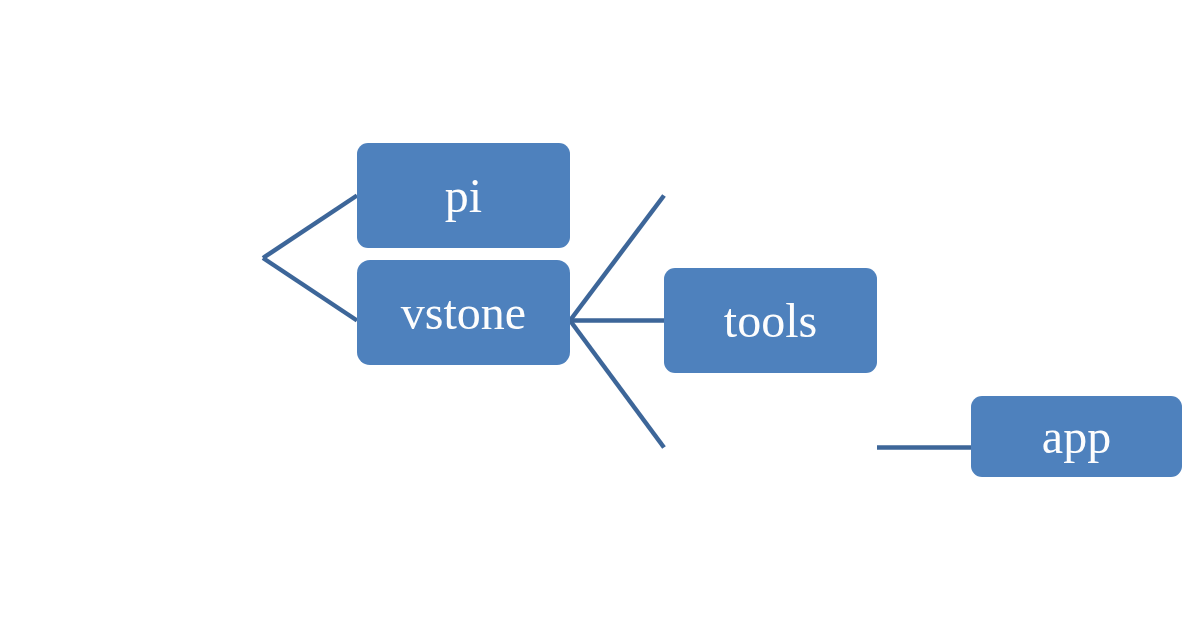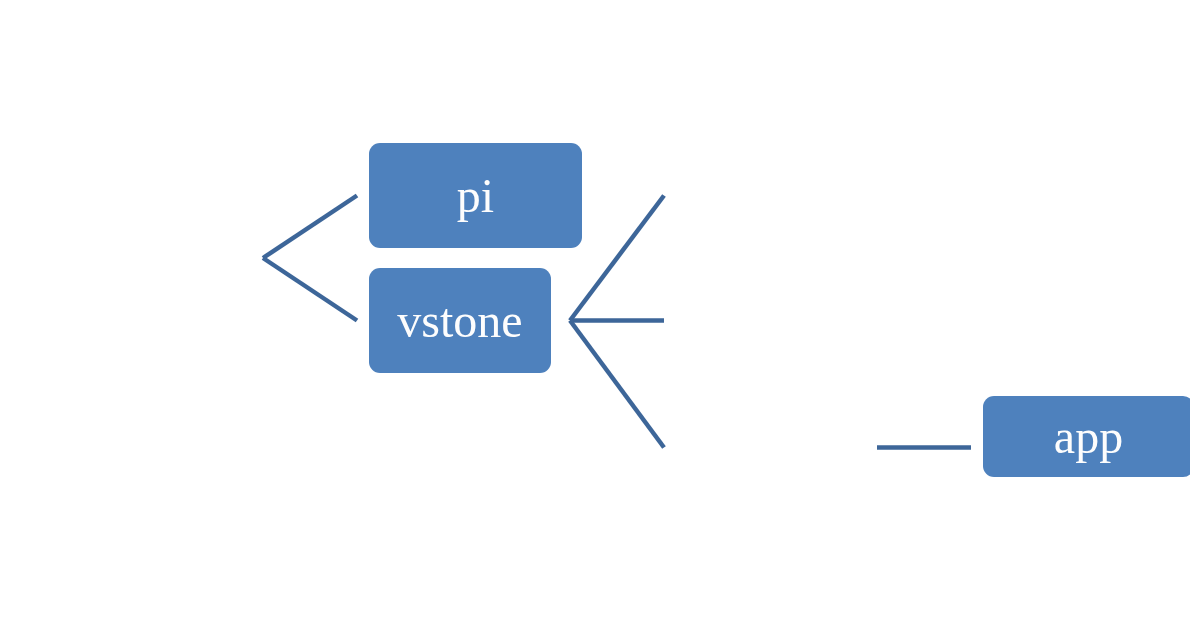--- a/index.html
+++ b/index.html
@@ -32,28 +32,27 @@
     background: #4E81BD;
     border-radius: 11px;
     color: #FDFDFD;
     display: flex;
     align-items: center;
     justify-content: center;
     font-size: 48px;
     line-height: 1;
     text-align: center;
     user-select: none;
-    margin-left: 12px;
   }
   .node--small-label {
     font-size: 35px;
   }
   .node-home        { left: 49px;  top: 208px; width: 214px; height: 100px; }
   .node-pi          { left: 357px; top: 143px; width: 213px; height: 105px; }
-  .node-vstone      { left: 357px; top: 268px; width: 182px; height: 105px; }
+  .node-vstone      { left: 357px; top: 260px; width: 213px; height: 105px; border-radius: 13px; }
   .node-lib         { left: 664px; top: 143px; width: 213px; height: 105px; }
   .node-tools       { left: 664px; top: 268px; width: 213px; height: 105px; }
   .node-vstonemagic { left: 664px; top: 395px; width: 213px; height: 105px; }
   .node-app         { left: 971px; top: 396px; width: 211px; height: 81px; }
 </style>
 </head>
 <body>
 
 <div class="canvas">
 
@@ -69,19 +68,22 @@
 
   <div class="node node-pi">
     <span>pi</span>
   </div>
 
   <div class="node node-vstone">
     <span>vstone</span>
   </div>
 
 
+  <div class="node node-tools">
+    <span>tools</span>
+  </div>
 
 
   <div class="node node-app">
     <span>app</span>
   </div>
 
 </div>
 
 </body></html>

